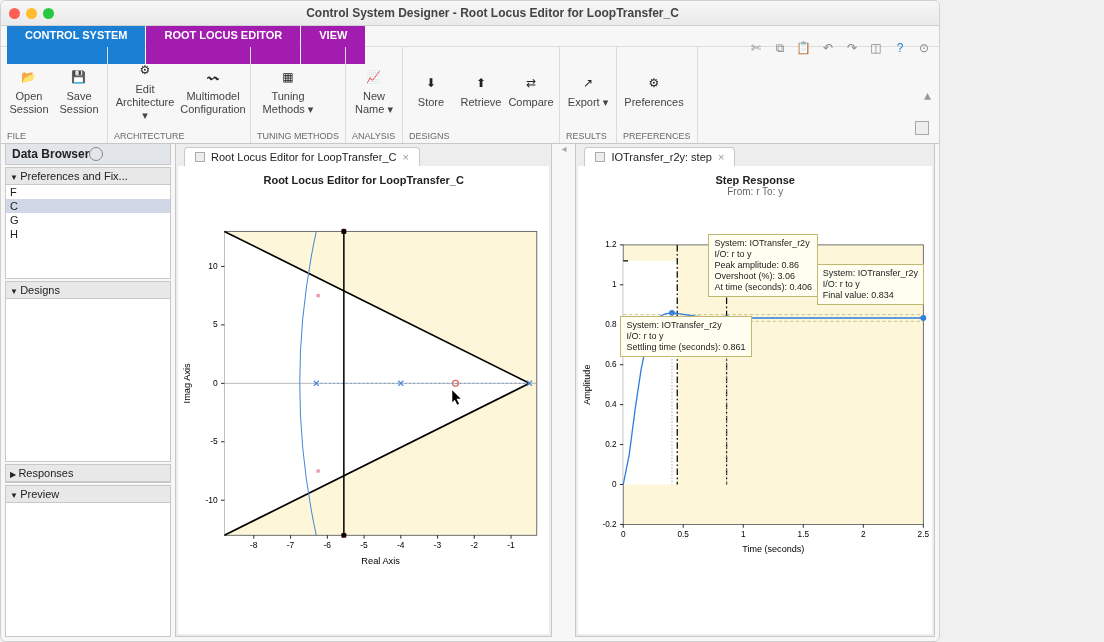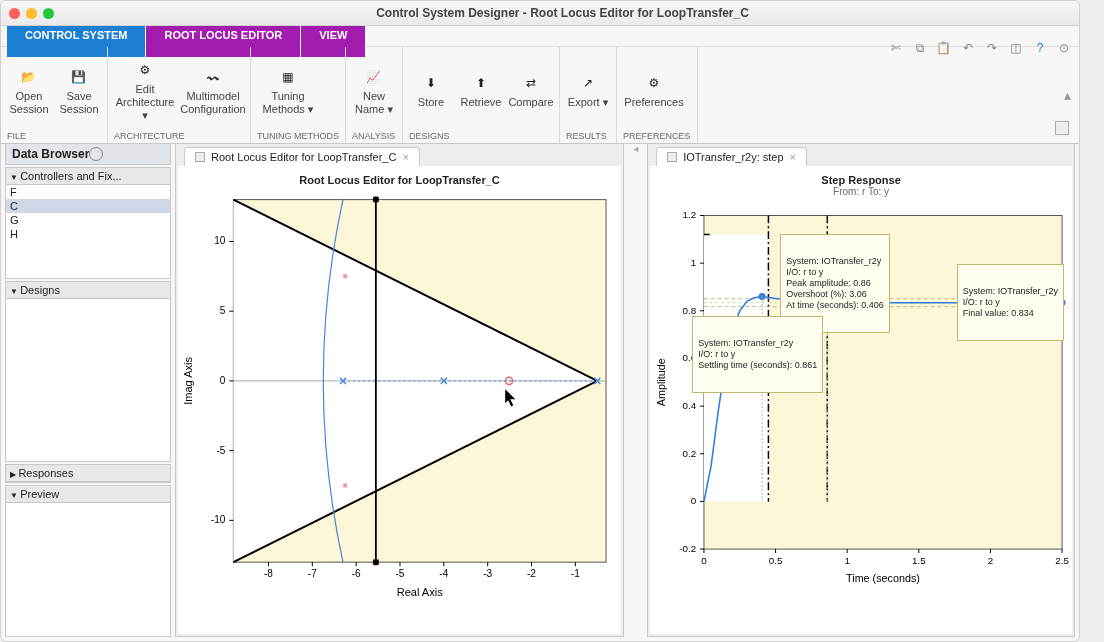--- a/index.html
+++ b/index.html
@@ -1,25 +1,25 @@
 <!DOCTYPE html>
 <html><head>
 <meta charset="utf-8">
 <style>
 html,body{margin:0;padding:0;font-family:"Helvetica Neue",Helvetica,Arial,sans-serif;font-size:12px;color:#222;background:#f0f0f0}
-.window{width:1080px;height:642px;background:#f7f7f7;position:relative;box-sizing:border-box;border:1px solid #d0d0d0;border-radius:6px;overflow:hidden}
+.window{width:940px;height:642px;background:#f7f7f7;position:relative;box-sizing:border-box;border:1px solid #d0d0d0;border-radius:6px;overflow:hidden}
 .titlebar{height:24px;background:linear-gradient(#f7f7f7,#eaeaea);border-bottom:1px solid #d0d0d0;display:flex;align-items:center;padding:0 8px}
 .tl-buttons{display:flex;gap:6px}
 .tl-btn{width:11px;height:11px;border-radius:50%;}
 .tl-red{background:#ff5f57}
 .tl-yellow{background:#febc2e}
 .tl-green{background:#28c840}
 .tl-title{flex:1;text-align:center;font-weight:600;color:#444;font-size:12px}
 .tabs-row{height:20px;display:flex;background:#f7f7f7;padding-left:6px;gap:1px}
-.wtab{height:20px;padding:3px 18px 8px 18px;font-size:11px;font-weight:600;color:#fff}
+.wtab{height:20px;padding:3px 18px 15px 18px;font-size:11px;font-weight:600;color:#fff}
 .wtab.active{background:#1b7fd4}
 .wtab.inactive{background:#a21caf}
 .toolstrip{height:96px;background:#f7f7f7;border-top:1px solid #ddd;border-bottom:1px solid #c8c8c8;display:flex}
 .section{border-right:1px solid #dcdcdc;padding:4px 6px 0 6px;display:flex;flex-direction:column}
 .section-items{display:flex;gap:6px;flex:1}
 .section-label{font-size:9px;color:#6a6a6a;text-align:left;padding:2px 0}
 .tool{display:flex;flex-direction:column;align-items:center;justify-content:center;width:62px;gap:1px;cursor:pointer}
 .tool.small{width:44px}
 .tool .icon{width:24px;height:24px;display:flex;align-items:center;justify-content:center}
 .tool .tlabel{font-size:11px;text-align:center;color:#444;line-height:13px}
@@ -42,21 +42,21 @@
 .plot-tab .pin{width:8px;height:8px;background:#eee;border:1px solid #aaa}
 .plot-tab .x{color:#999;cursor:pointer}
 .plot-body{flex:1;background:#fff;margin:0 2px 2px 2px;position:relative}
 .chart-title{text-align:center;font-weight:600;font-size:11px;padding-top:8px}
 .chart-sub{text-align:center;font-size:10px;color:#666}
 svg{display:block}
 .qtoolbar{position:absolute;top:36px;right:4px;height:24px;display:flex;gap:2px}
 .qbtn{width:20px;height:20px;border:1px solid transparent;display:flex;align-items:center;justify-content:center;color:#888}
 .qbtn.active{color:#1b7fd4}
 .handle{color:#aaa;display:flex;align-items:center;padding:0 2px;font-size:10px;writing-mode:vertical-rl}
-.sr-annot{position:absolute;background:#fffef0;border:1px solid #c0b870;font-size:9px;padding:21px 5px;line-height:11px;white-space:nowrap}
+.sr-annot{position:absolute;background:#fffef0;border:1px solid #c0b870;font-size:9px;padding:3px 5px;line-height:11px;white-space:nowrap}
 .restore-btn{position:absolute;top:120px;right:10px;width:12px;height:12px;background:#eee;border:1px solid #aaa}
 .strip-right{margin-left:auto;display:flex;align-items:center;padding-right:8px;gap:6px}
 .strip-right span{color:#999;font-size:14px}
 </style>
 </head>
 <body>
 
 <div class="window">
 
   <div class="titlebar">
@@ -177,21 +177,21 @@
   <div class="restore-btn"></div>
 
   <div class="content">
 
     <div class="left-panel">
       <div class="db-header">
         <span>Data Browser</span>
         <span class="gear"></span>
       </div>
       <div class="accordion" style="flex:0 0 110px">
-        <div class="acc-header">Controllers and Fix...</div>
+        <div class="acc-header">Preferences and Fix...</div>
         <div class="acc-body" id="controllers-list">
             <div class="list-item">F</div>
             <div class="list-item sel">C</div>
             <div class="list-item">G</div>
             <div class="list-item">H</div>
           </div>
       </div>
       <div class="accordion" style="flex:1">
         <div class="acc-header">Designs</div>
         <div class="acc-body" style="height:100px"></div>

